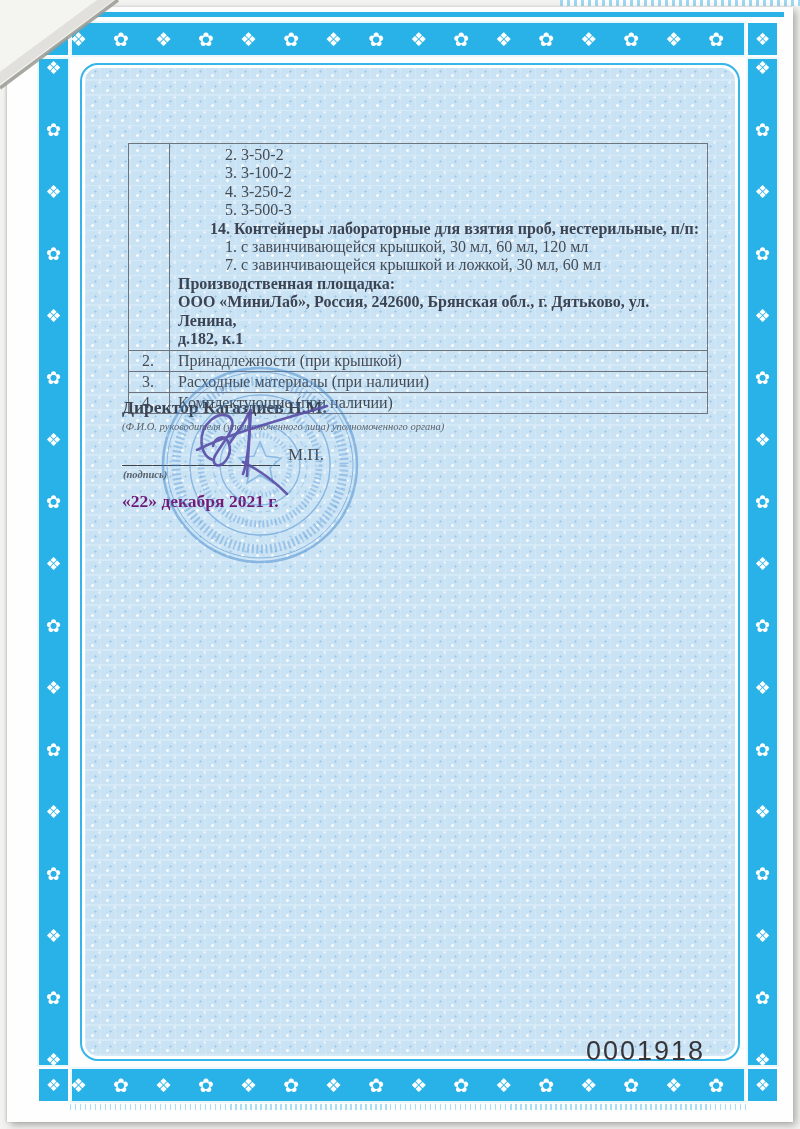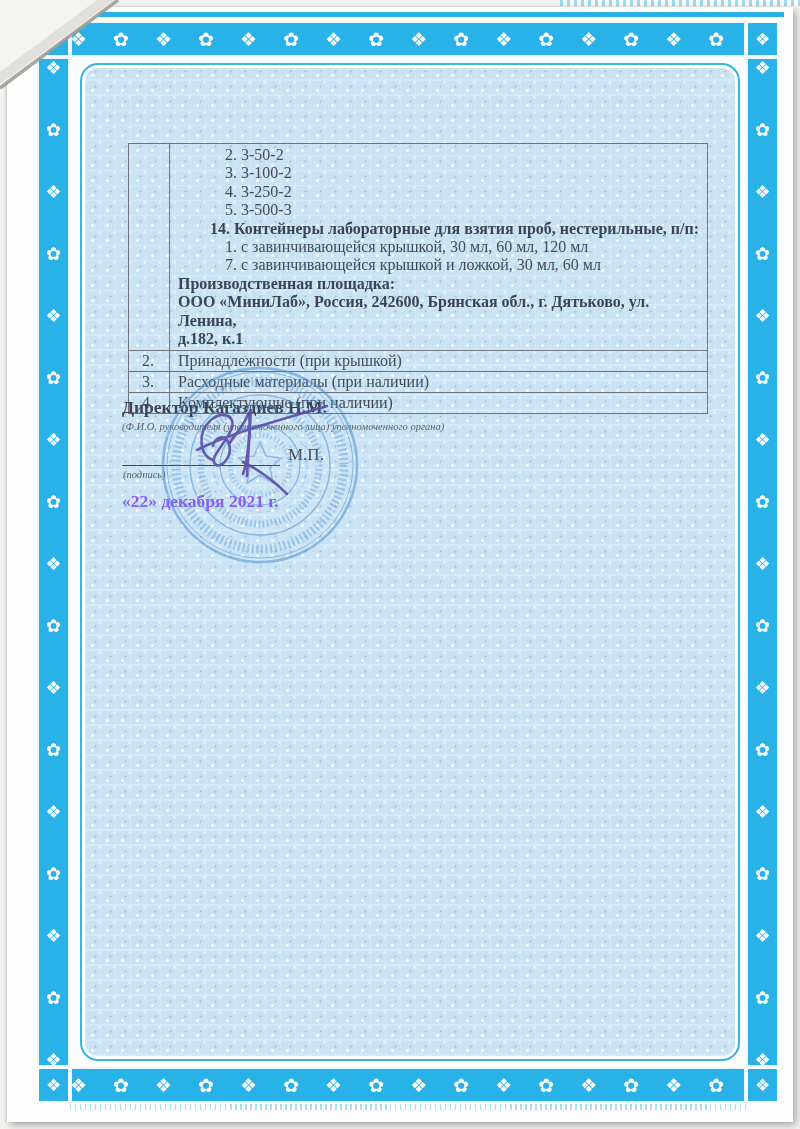--- a/index.html
+++ b/index.html
@@ -63,22 +63,22 @@
   .ind-47{margin-left:47px;}
   .ind-22{margin-left:32px;}
   .bold{font-weight:bold;color:#3c4454;}
   .num-rows td{height:20px;line-height:20px;}
 
   .director{position:absolute;left:115px;top:390px;font-size:17.5px;font-weight:bold;color:#3c4454;}
   .small-caption{position:absolute;font-size:10.5px;font-style:italic;color:#595f68;}
   .cap-fio{left:115px;top:414px;}
   .sig-line{position:absolute;left:115px;top:458px;width:158px;border-top:1.5px solid #3f434a;}
   .mp{position:absolute;left:281px;top:438px;font-size:17px;color:#454b55;}
-  .cap-sign{left:116px;top:462px;}
-  .date-line{position:absolute;left:115px;top:484px;font-size:17.5px;font-weight:bold;color:#8b5cf6;}
+  .cap-sign{left:116px;top:462px;font-weight:bold;}
+  .date-line{position:absolute;left:115px;top:484px;font-size:17.5px;font-weight:bold;color:#701a75;}
 
   .serial{position:absolute;left:579px;top:1029px;font-family:"Liberation Sans", sans-serif;
     font-size:27px;letter-spacing:2px;color:#36363a;}
 
   .stamp{position:absolute;left:146px;top:351px;pointer-events:none;}
   .autograph{position:absolute;left:178px;top:391px;pointer-events:none;}
 
   
   .fold{position:absolute;left:0;top:0;pointer-events:none;}
 </style>
@@ -164,20 +164,21 @@
       <svg class="autograph" width="165" height="105" viewBox="0 0 165 105">
         <g stroke="#5b50a8" stroke-width="2.6" fill="none" stroke-linecap="round" opacity="0.92">
           <path d="M28 62 C14 58 12 34 26 22 C38 12 52 18 46 32 C40 46 24 60 30 66 C36 72 48 58 44 46 C41 36 30 38 28 48"></path>
           <path d="M44 46 C52 34 60 26 64 14 C66 34 62 66 58 76"></path>
           <path d="M66 12 L62 78"></path>
           <path d="M12 52 C48 34 96 22 142 8"></path>
           <path d="M58 64 C74 72 90 84 102 96"></path>
         </g>
       </svg>
 
+      <div class="serial">0001918</div>
 
     </div>
   </div>
 
   <svg class="fold" width="175" height="135" viewBox="0 0 175 135">
     <polygon points="0,0 118,0 0,88" fill="#f4f4f1"></polygon>
     <line x1="112" y1="-5" x2="-8" y2="84" stroke="#dddcd7" stroke-width="10" opacity="0.8"></line>
     <line x1="118" y1="0" x2="0" y2="88" stroke="#9b9b95" stroke-width="3.5" opacity="0.85"></line>
   </svg>
 

